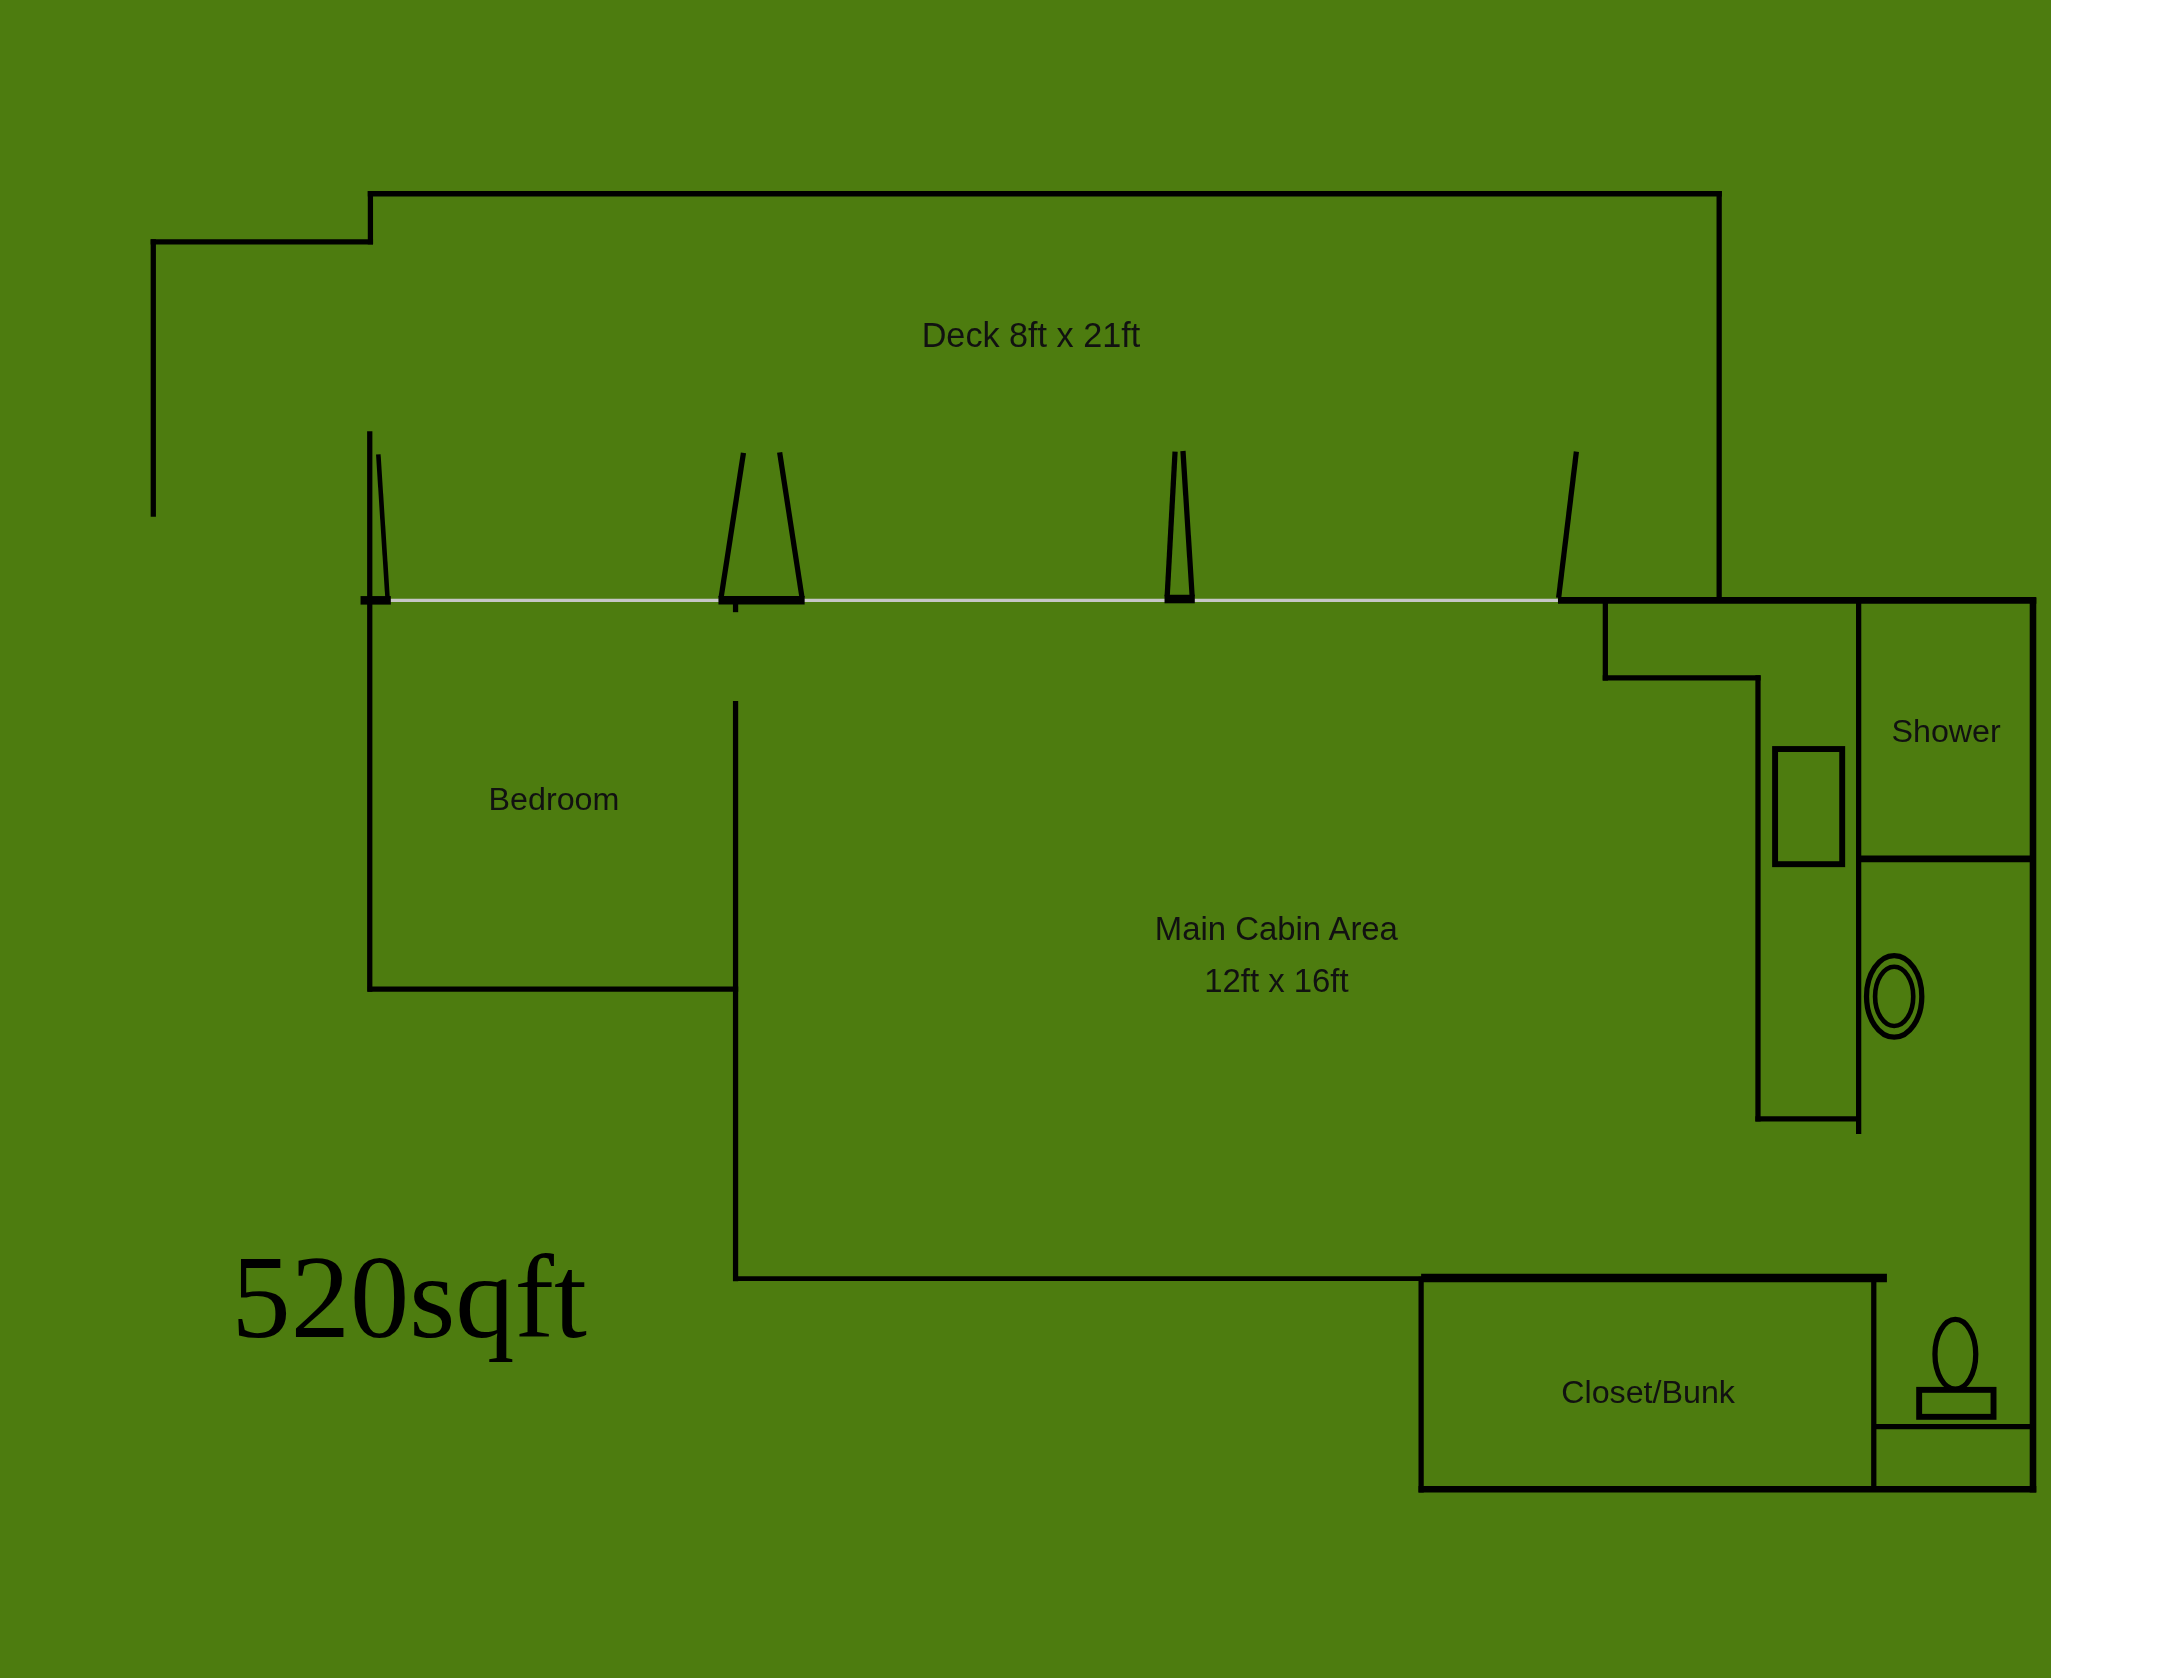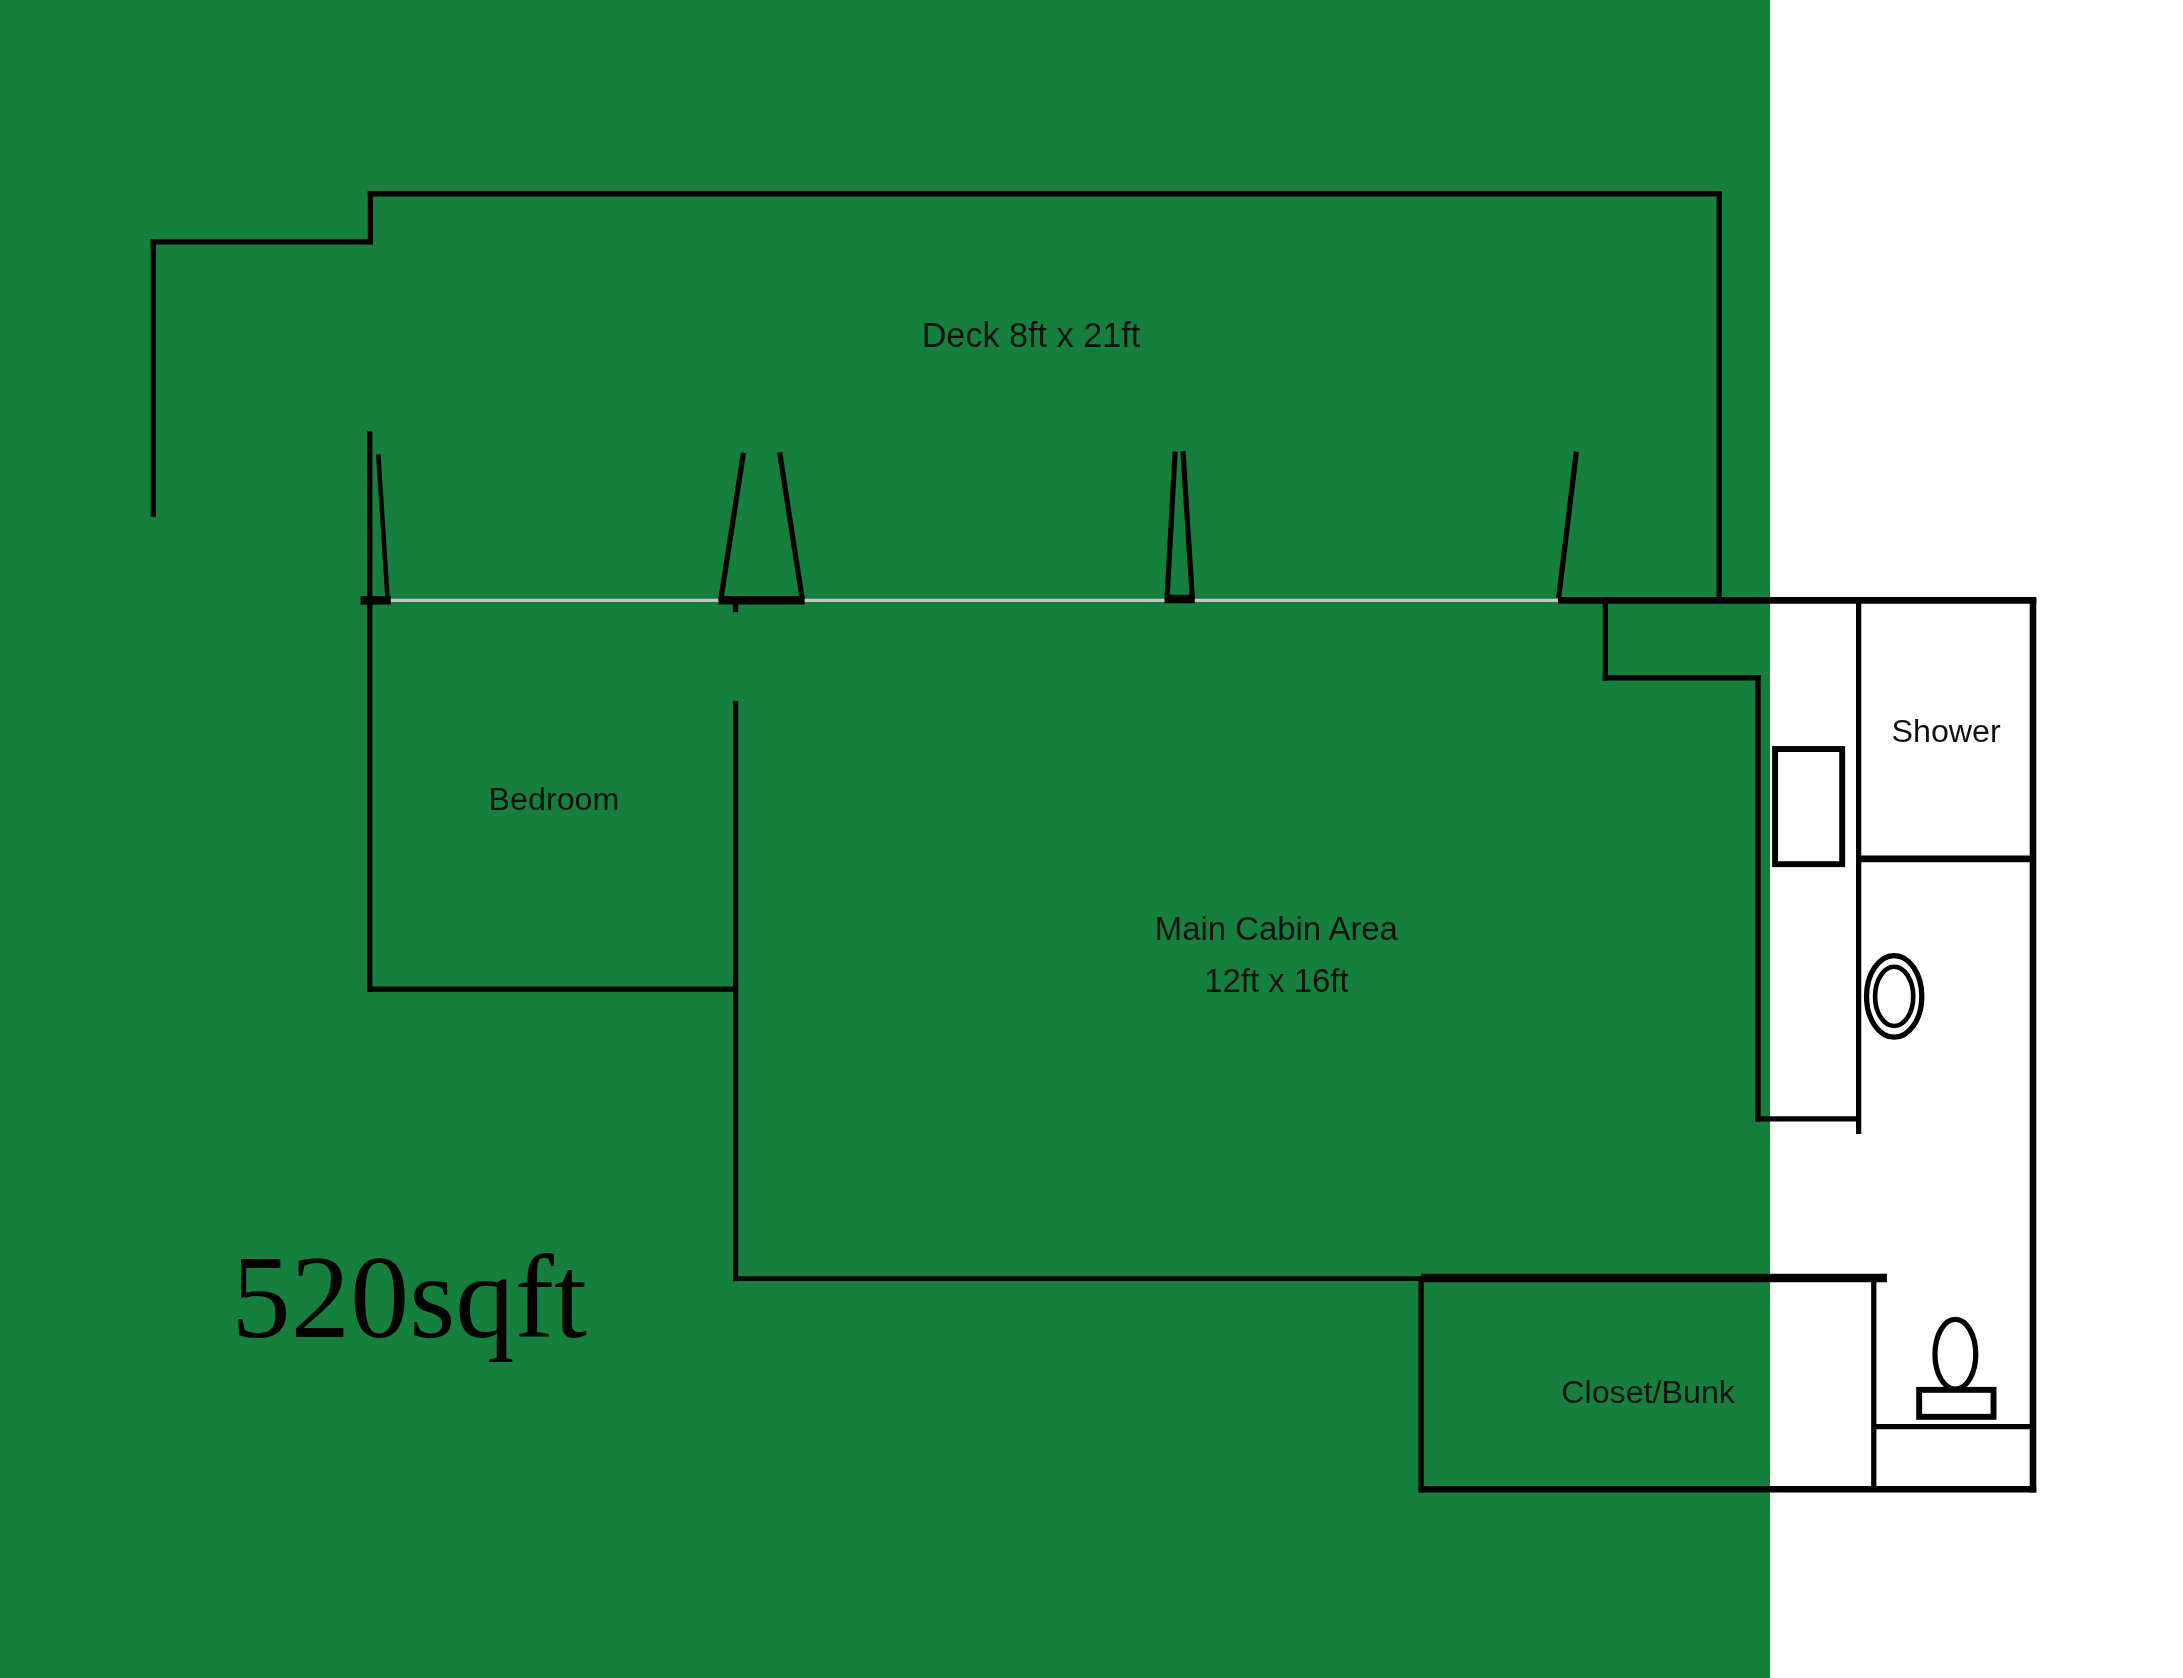--- a/index.html
+++ b/index.html
@@ -2,23 +2,23 @@
 <html style="font-size:10.5px"><head>
 <meta charset="utf-8">
 <style>
   html, body {
     margin: 0;
     padding: 0;
     background: #ffffff;
   }
   .stage {
     position: relative;
-    width: 1770px;
+    width: 2051px;
     height: 1679px;
-    background: #15803d;
+    background: #4d7c0f;
     font-family: "Liberation Sans", sans-serif;
   }
   svg.plan {
     position: absolute;
     left: 0;
     top: 0;
     width: 2183px;
     height: 1679px;
     display: block;
   }

